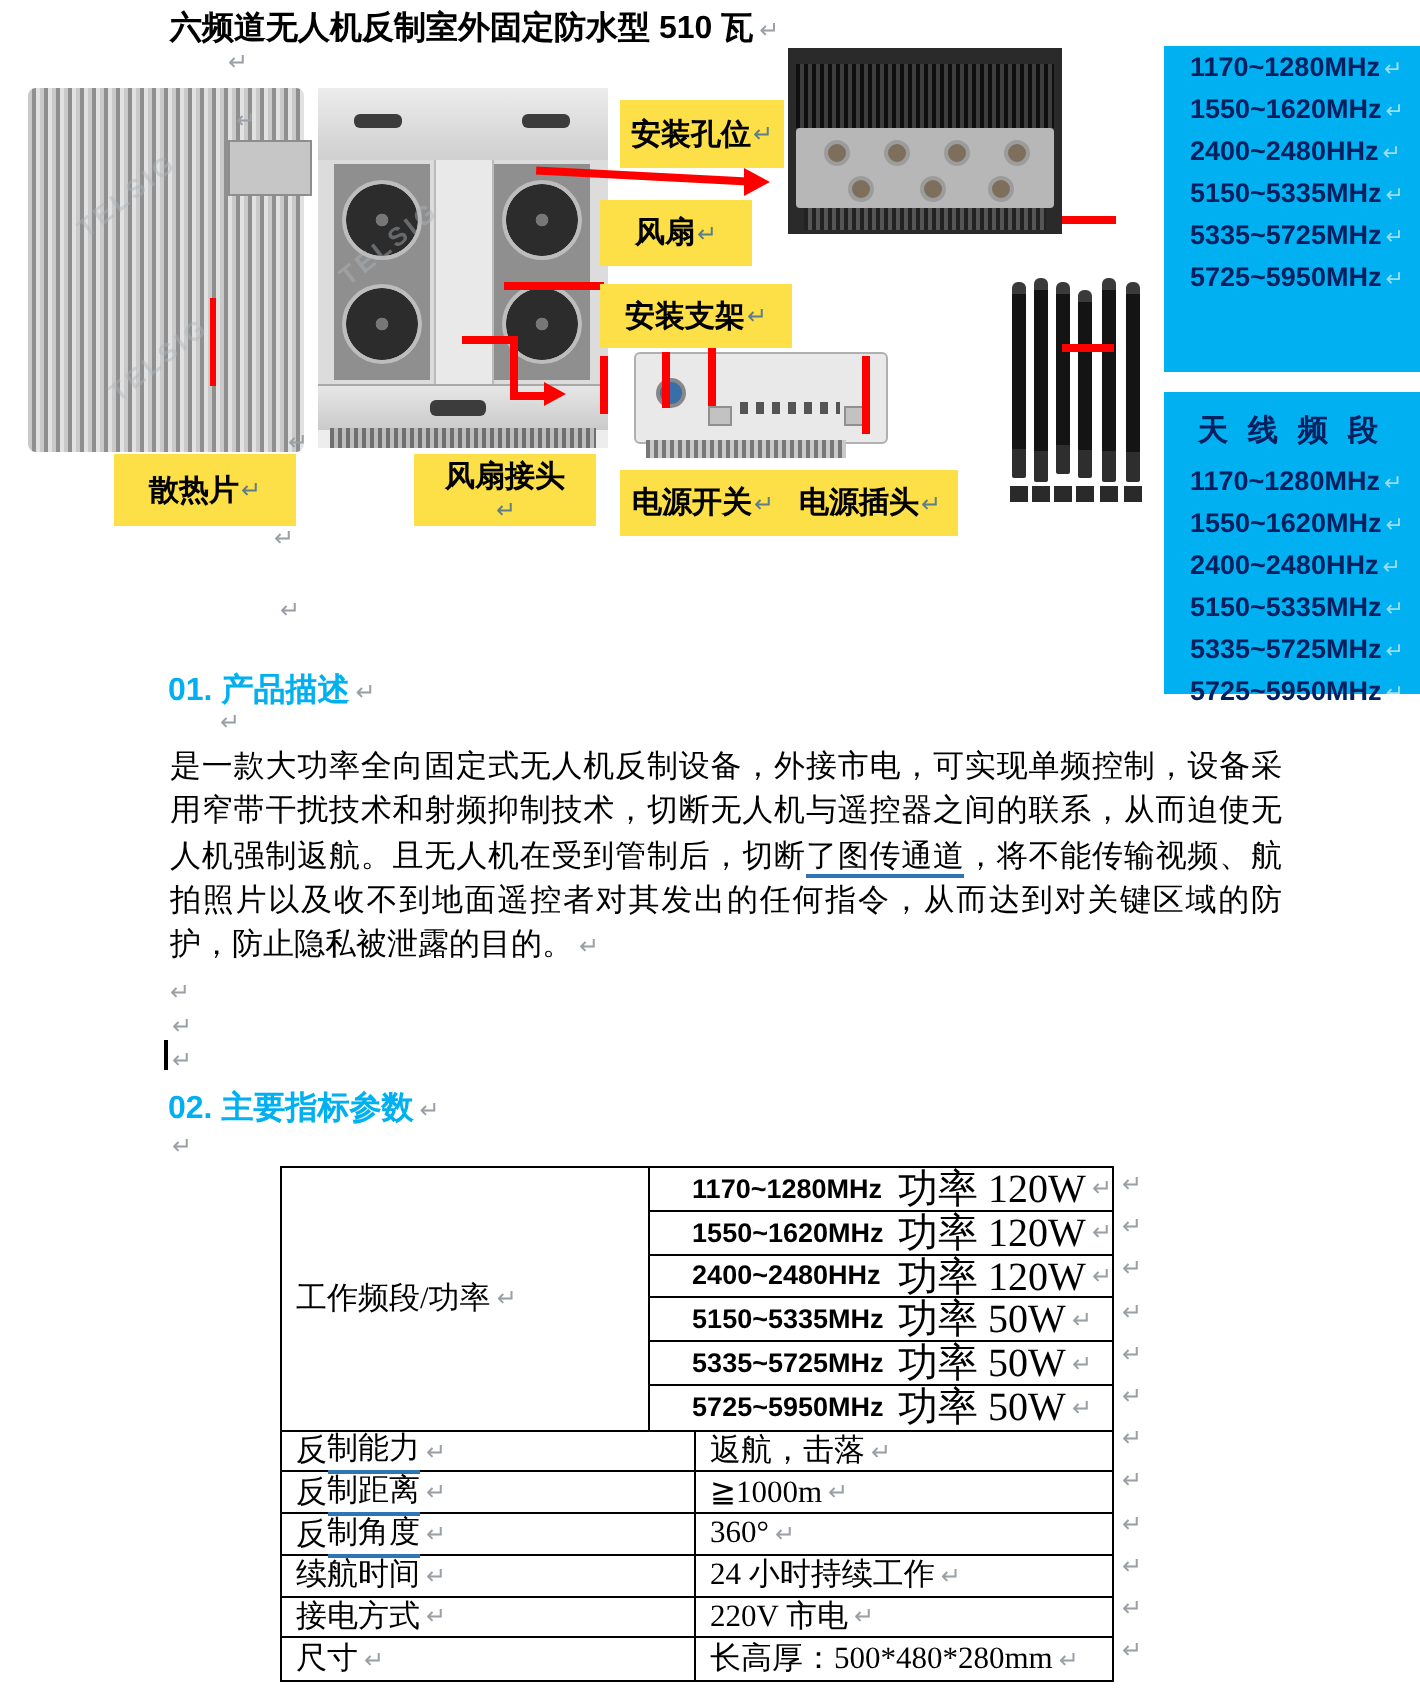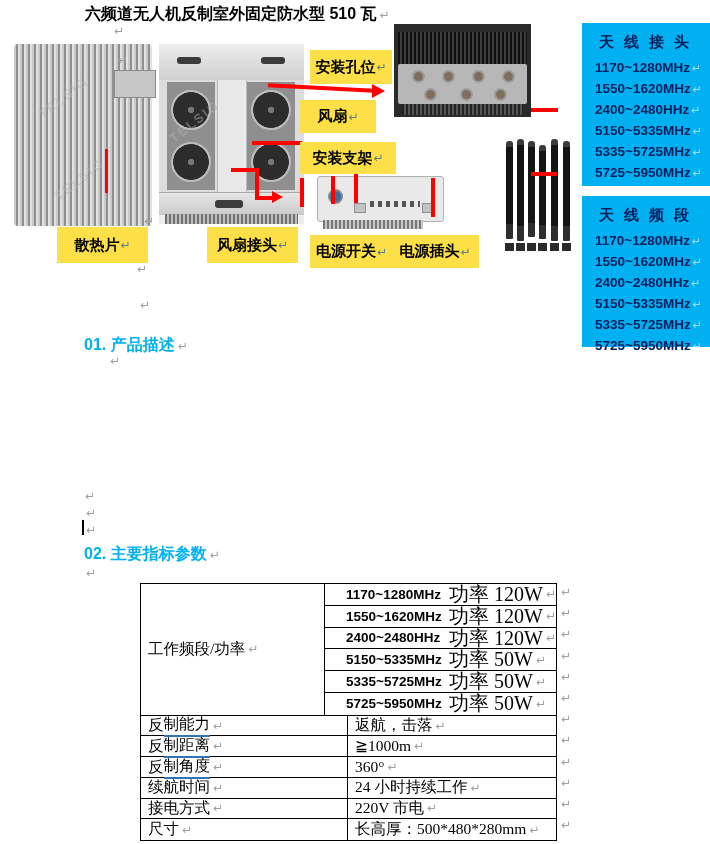--- a/index.html
+++ b/index.html
@@ -22,21 +22,21 @@
 
   
   .callout { position:absolute; background:#fde047; color:#000;
              font:bold 15px "Liberation Sans","DejaVu Sans",sans-serif;
              display:flex; align-items:center; justify-content:center; white-space:nowrap; }
   .callout .pmark { color:#5f7d8a; margin-left:1px; }
   #co-mount-holes { left:310px; top:50px;  width:82px; height:34px; }
   #co-fan         { left:300px; top:100px; width:76px; height:33px; }
   #co-bracket     { left:300px; top:142px; width:96px; height:32px; }
   #co-heatsink    { left:57px;  top:227px; width:91px; height:36px; }
-  #co-fan-conn    { left:207px; top:227px; width:91px; height:36px; }
+  #co-fan-conn    { left:207px; top:227px; width:91px; height:36px;flex-direction:column; }
   #co-pow-switch  { left:310px; top:235px; width:83px; height:33px; }
   #co-pow-plug    { left:391px; top:235px; width:88px; height:33px; }
 
   
   .side-panel { position:absolute; left:582px; width:128px; background:#00b0f0; color:#002060; }
   #panel1 { top:23px;  height:163px; } #panel2 { top:196px; height:151px; }
   .panel-title { font:bold 15px "Liberation Sans","DejaVu Sans",sans-serif; letter-spacing:10px;
                  text-align:center; padding:10px 0 5px 6px; white-space:nowrap; }
   .panel-line { font:bold 13.5px "Liberation Sans","DejaVu Sans",sans-serif; padding-left:13px;
                 height:21px; line-height:21px; white-space:nowrap; }
@@ -247,21 +247,20 @@
   <div class="callout" id="co-pow-switch">
     <span>电源开关</span>
       <span class="pmark">↵</span>
   </div>
   <div class="callout" id="co-pow-plug">
     <span>电源插头</span>
       <span class="pmark">↵</span>
   </div>
 
   <div class="side-panel" id="panel1">
-    <div class="panel-title">天线接头</div>
     <div>
 
         <div class="panel-line"><span>1170~1280MHz</span><span class="pmark-cyan">↵</span></div>
 
         <div class="panel-line"><span>1550~1620MHz</span><span class="pmark-cyan">↵</span></div>
 
         <div class="panel-line"><span>2400~2480HHz</span><span class="pmark-cyan">↵</span></div>
 
         <div class="panel-line"><span>5150~5335MHz</span><span class="pmark-cyan">↵</span></div>
 
@@ -285,20 +284,23 @@
         <div class="panel-line"><span>5335~5725MHz</span><span class="pmark-cyan">↵</span></div>
 
         <div class="panel-line"><span>5725~5950MHz</span><span class="pmark-cyan">↵</span></div>
       </div>
   </div>
 
   <div class="section-heading" id="h1">
     <span>01. 产品描述</span><span class="pmark">↵</span>
   </div>
 
+  <div class="desc">
+    <span>是一款大功率全向固定式无人机反制设备，外接市电，可实现单频控制，设备采用窄带干扰技术和射频抑制技术，切断无人机与遥控器之间的联系，从而迫使无人机强制返航。且无人机在受到管制后，切断</span><span class="u-blue">了图传通道</span><span>，将不能传输视频、航拍照片以及收不到地面遥控者对其发出的任何指令，从而达到对关键区域的防护，防止隐私被泄露的目的。</span><span class="pmark">↵</span>
+  </div>
 
   <span class="pm" id="pm1">↵</span>
   <span class="pm" id="pm2">↵</span>
   <span class="pm" id="pm3">↵</span>
   <span class="pm" id="pm4">↵</span>
   <span class="pm" id="pm5">↵</span>
   <span class="pm" id="pm6">↵</span>
   <span class="pm" id="pm7">↵</span>
   <span class="pm" id="pm8">↵</span>
   <span class="pm" id="pm9">↵</span>

